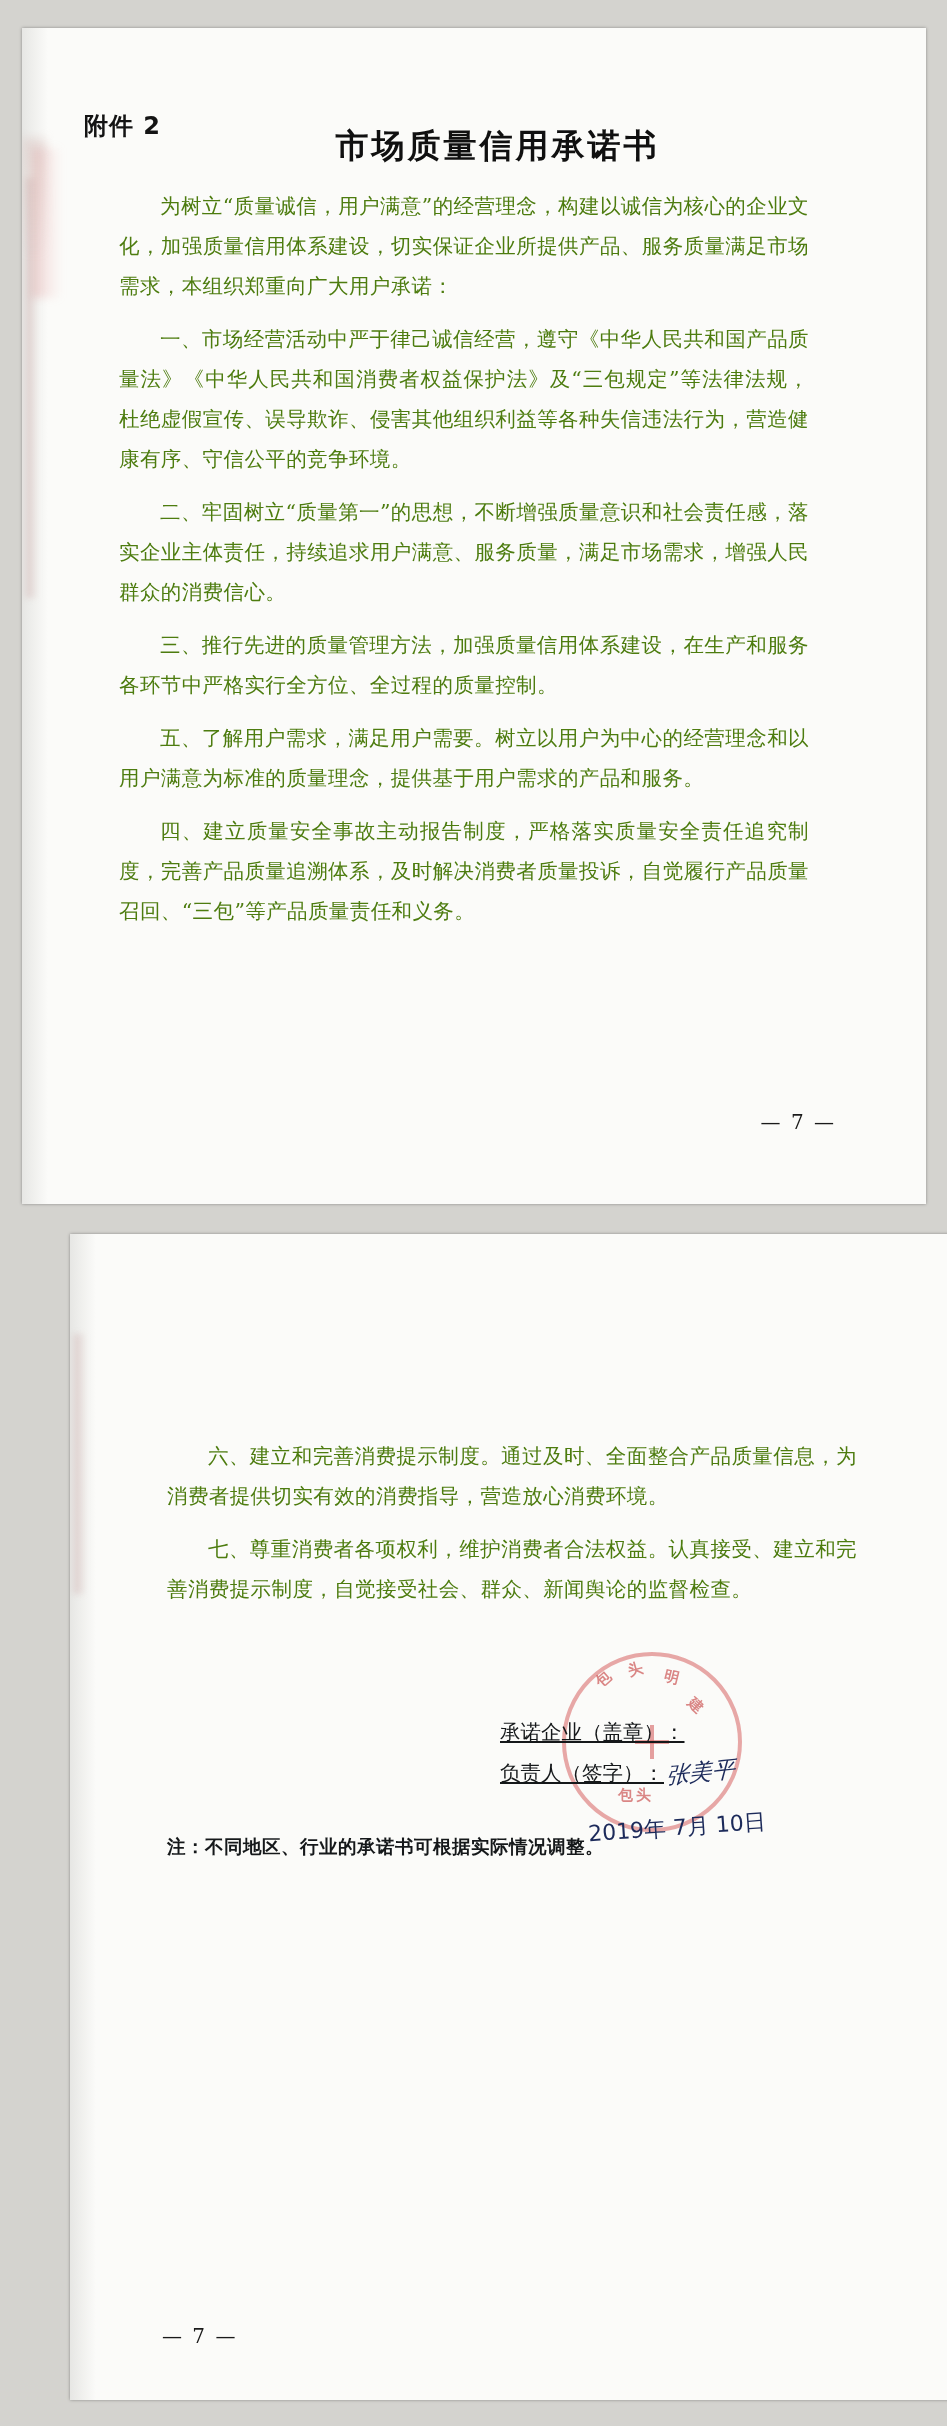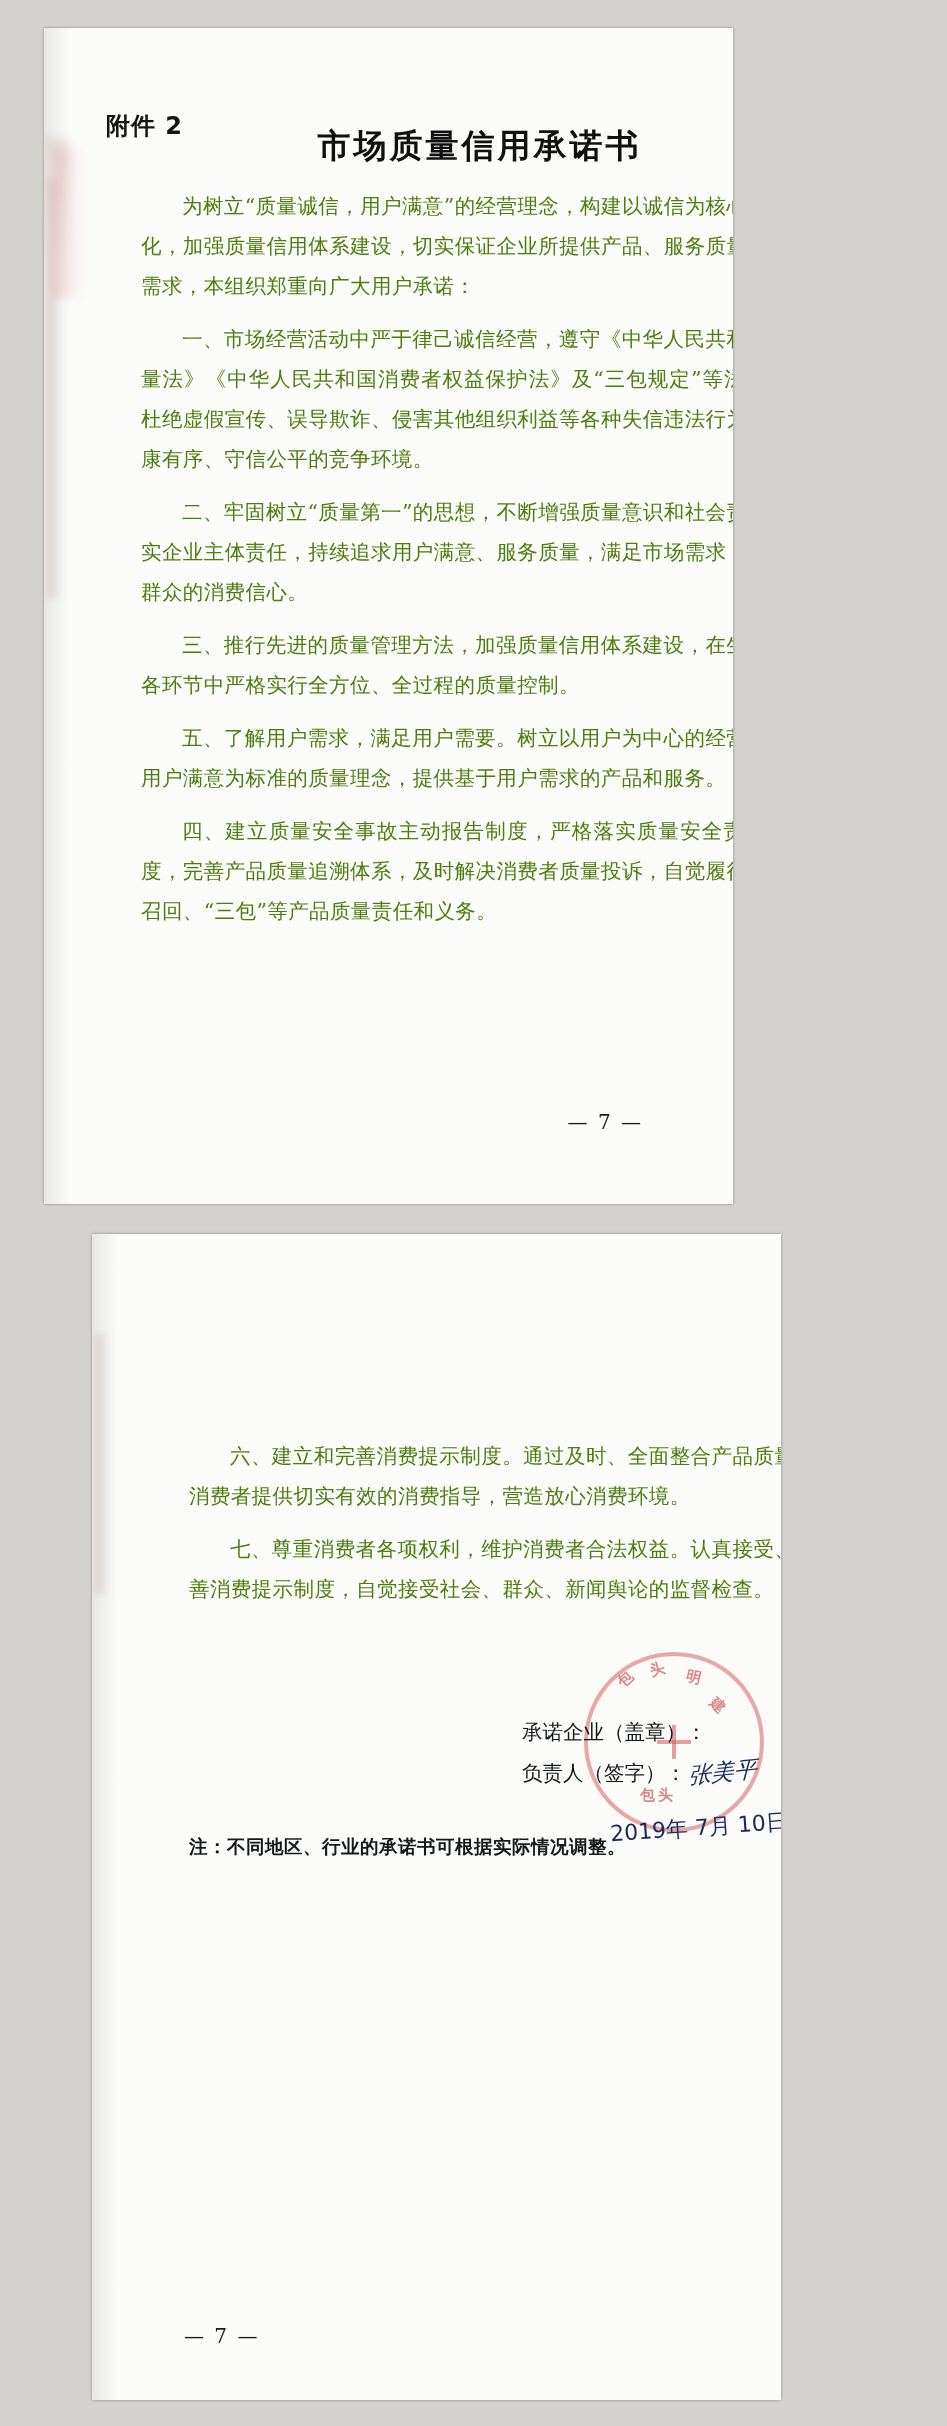--- a/index.html
+++ b/index.html
@@ -13,22 +13,22 @@
   }
   .scan {
     position: relative;
     width: 947px;
     height: 2426px;
     background: #d4d3cf;
     overflow: hidden;
   }
   .page {
     position: absolute;
-    left: 44px;
-    width: 689px;
+    left: 22px;
+    width: 904px;
     background: #fbfbf9;
     box-shadow: 0 0 3px rgba(0,0,0,0.35);
     overflow: hidden;
   }
   .page-1 { top: 28px; height: 1176px; }
   .page-2 { top: 1234px; height: 1166px; margin-left: 48px; }
 
   
   .smudge {
     position: absolute;
@@ -70,20 +70,21 @@
     position: absolute;
     left: 0;
     top: 96px;
     width: 871px;
     text-align: center;
     font-size: 33px;
     font-weight: bold;
     letter-spacing: 3px;
     color: #101010;
     font-family: "DejaVu Serif", "Liberation Serif", serif;
+    padding-left: 40px;
   }
   .body-block {
     position: absolute;
     left: 97px;
     width: 690px;
     color: #4d7c0f;
     font-size: 20.5px;
     line-height: 40px;
     text-align: justify;
     letter-spacing: 0.4px;
@@ -107,21 +108,21 @@
   
   .sign-zone {
     position: absolute;
     left: 430px;
     top: 478px;
     width: 400px;
     font-size: 20.5px;
     color: #15181a;
     line-height: 40px;
   }
-  .sign-line { white-space: nowrap; }
+  .sign-line { white-space: nowrap; text-decoration: underline; }
   .hand-sign {
     display: inline-block;
     font-family: "DejaVu Serif", "Liberation Serif", serif;
     color: #1c2a5a;
     font-style: italic;
     font-size: 23px;
     transform: rotate(-6deg) skewX(-8deg);
     margin-left: 2px;
   }
   .hand-date {

